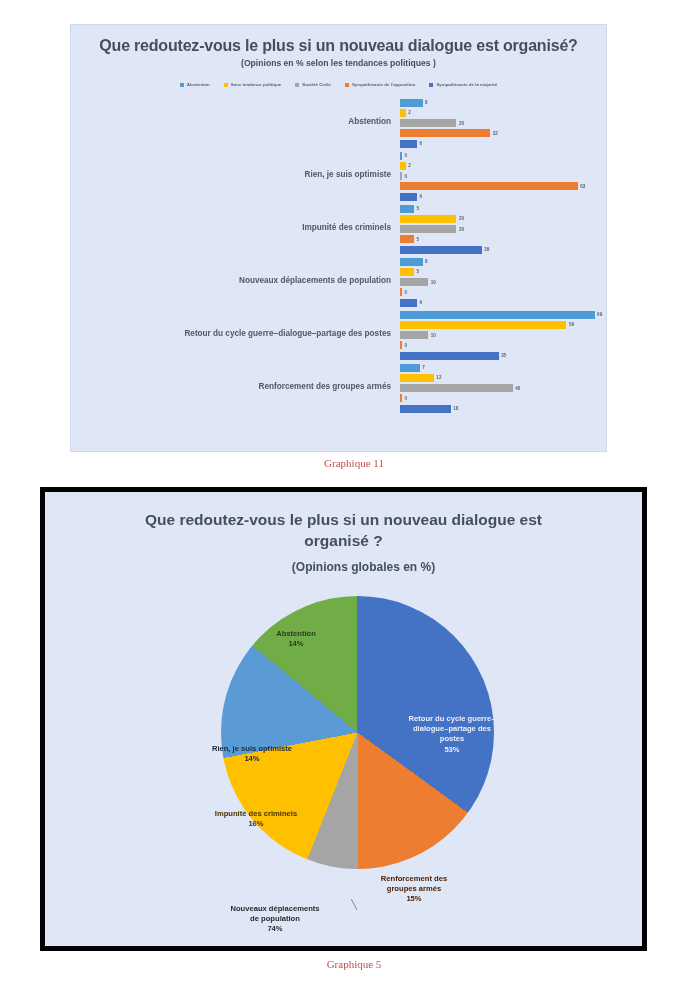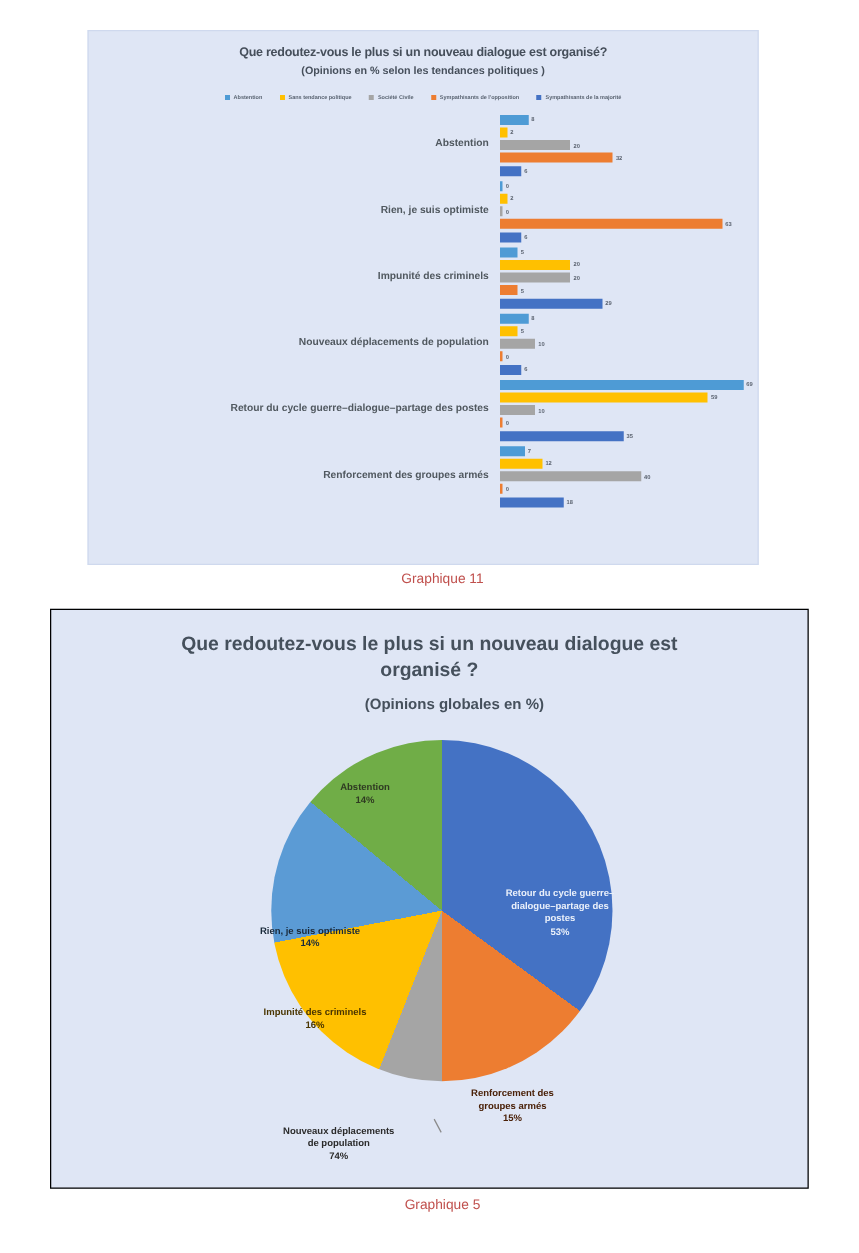--- a/index.html
+++ b/index.html
@@ -13,21 +13,21 @@
 
   
   .fig1 {
     position: absolute; left: 70px; top: 24px;
     width: 537px; height: 428px;
     background: #dfe6f5;
     border: 1px solid #cfd9ee;
   }
   .b-title {
     text-align: center;
-    font-size: 10px;
+    font-size: 16px;
     font-weight: bold;
     color: #464f5b;
     margin-top: 12px;
     letter-spacing: -0.2px;
   }
   .b-sub {
     text-align: center;
     font-size: 8.6px;
     font-weight: bold;
     color: #464f5b;
@@ -77,34 +77,34 @@
     font-size: 4.6px;
     color: #5d6572;
     margin-left: 2.5px;
     font-weight: bold;
   }
 
   .cap {
     position: absolute;
     width: 687px;
     text-align: center;
-    font-family: Liberation Sans, sans-serif;
+    font-family: Liberation Serif, serif;
     font-size: 11px;
     color: #c0504d;
     padding-left: 21px;
   }
   .cap1 { top: 457px; }
   .cap2 { top: 958px; }
 
   
   .fig2 {
     position: absolute; left: 40px; top: 487px;
     width: 607px; height: 464px;
     background: #dfe6f5;
-    border: 1px solid #000000;
+    border: 5px solid #000000;
   }
   .p-title {
     text-align: center;
     font-size: 15.5px;
     font-weight: bold;
     color: #45505c;
     margin: 18px 90px 0 90px;
     line-height: 1.35;
   }
   .p-sub {

